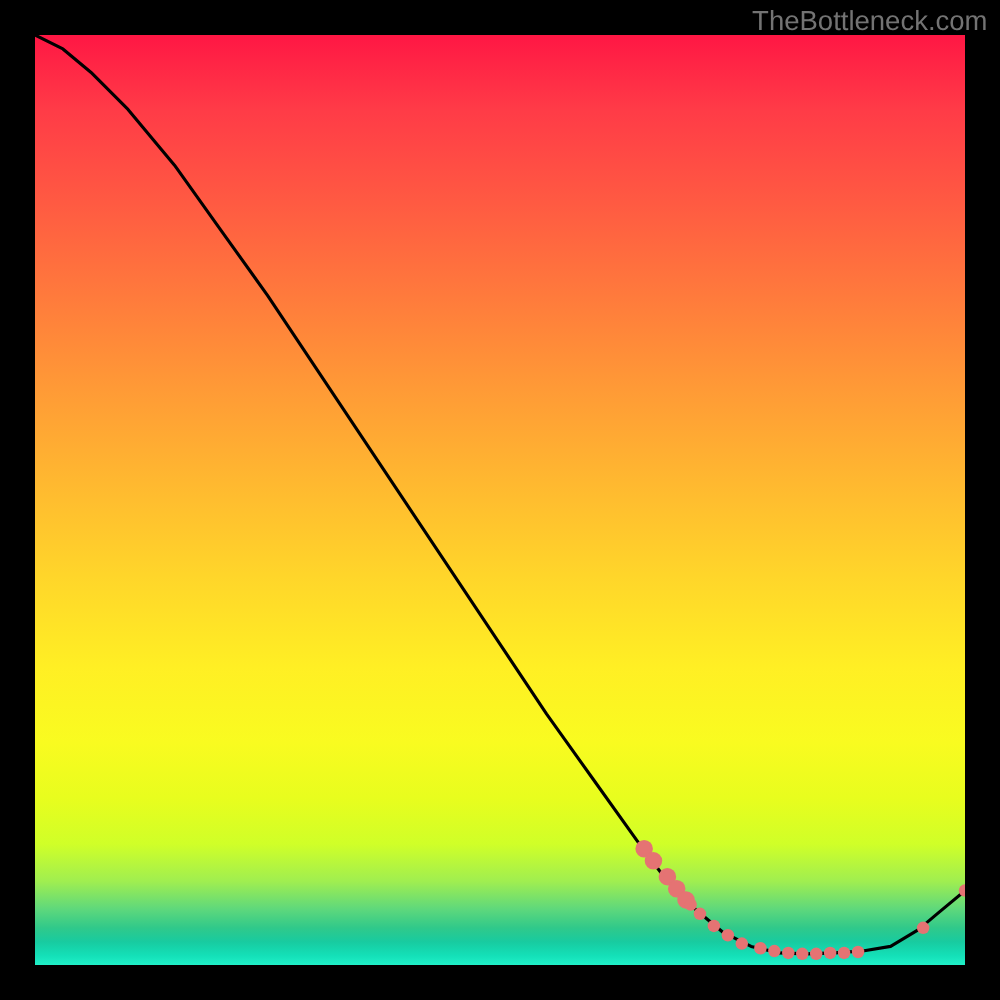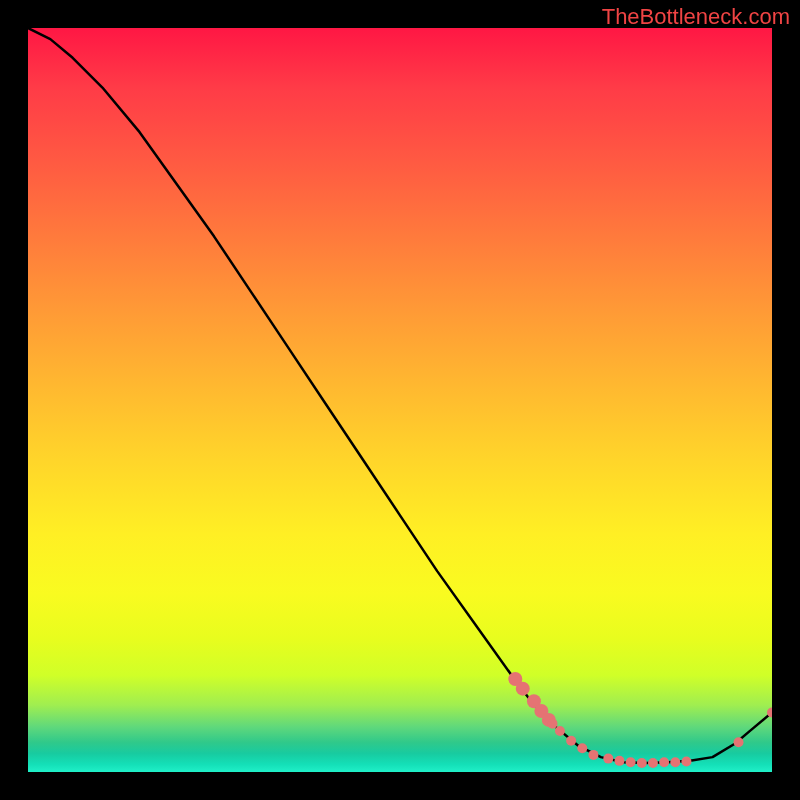--- a/index.html
+++ b/index.html
@@ -8,21 +8,21 @@
     height: 800px;
     background: #000;
     font-family: Arial, sans-serif;
     position: relative;
     overflow: hidden;
   }
   .watermark {
     position: absolute;
     top: 4px;
     right: 10px;
-    color: #ef4444;
+    color: #737373;
     font-size: 22px;
     font-weight: 400;
     z-index: 10;
   }
   .chart {
     position: absolute;
     top: 28px;
     left: 28px;
     width: 744px;
     height: 744px;

